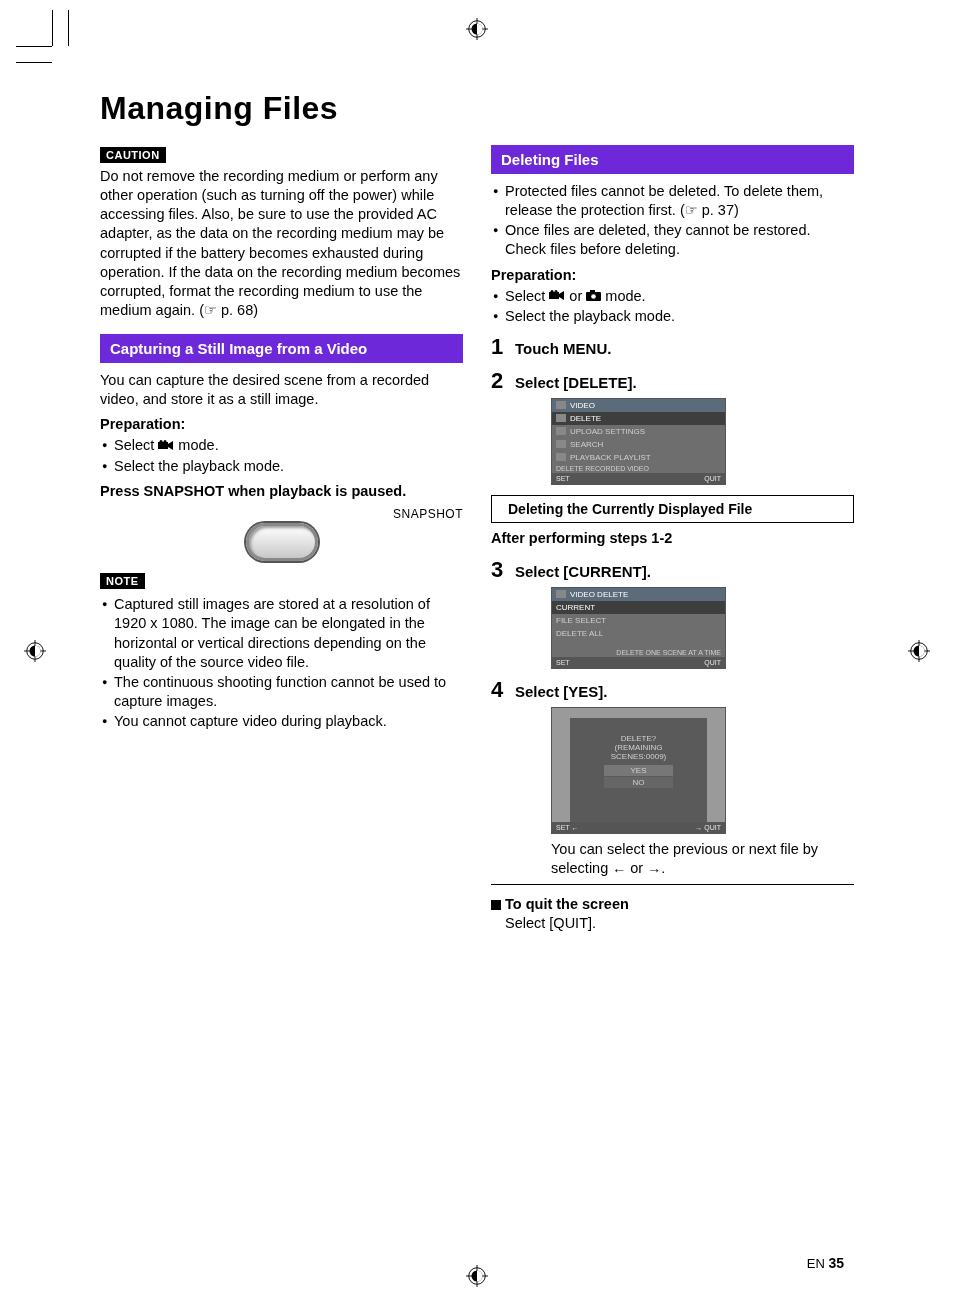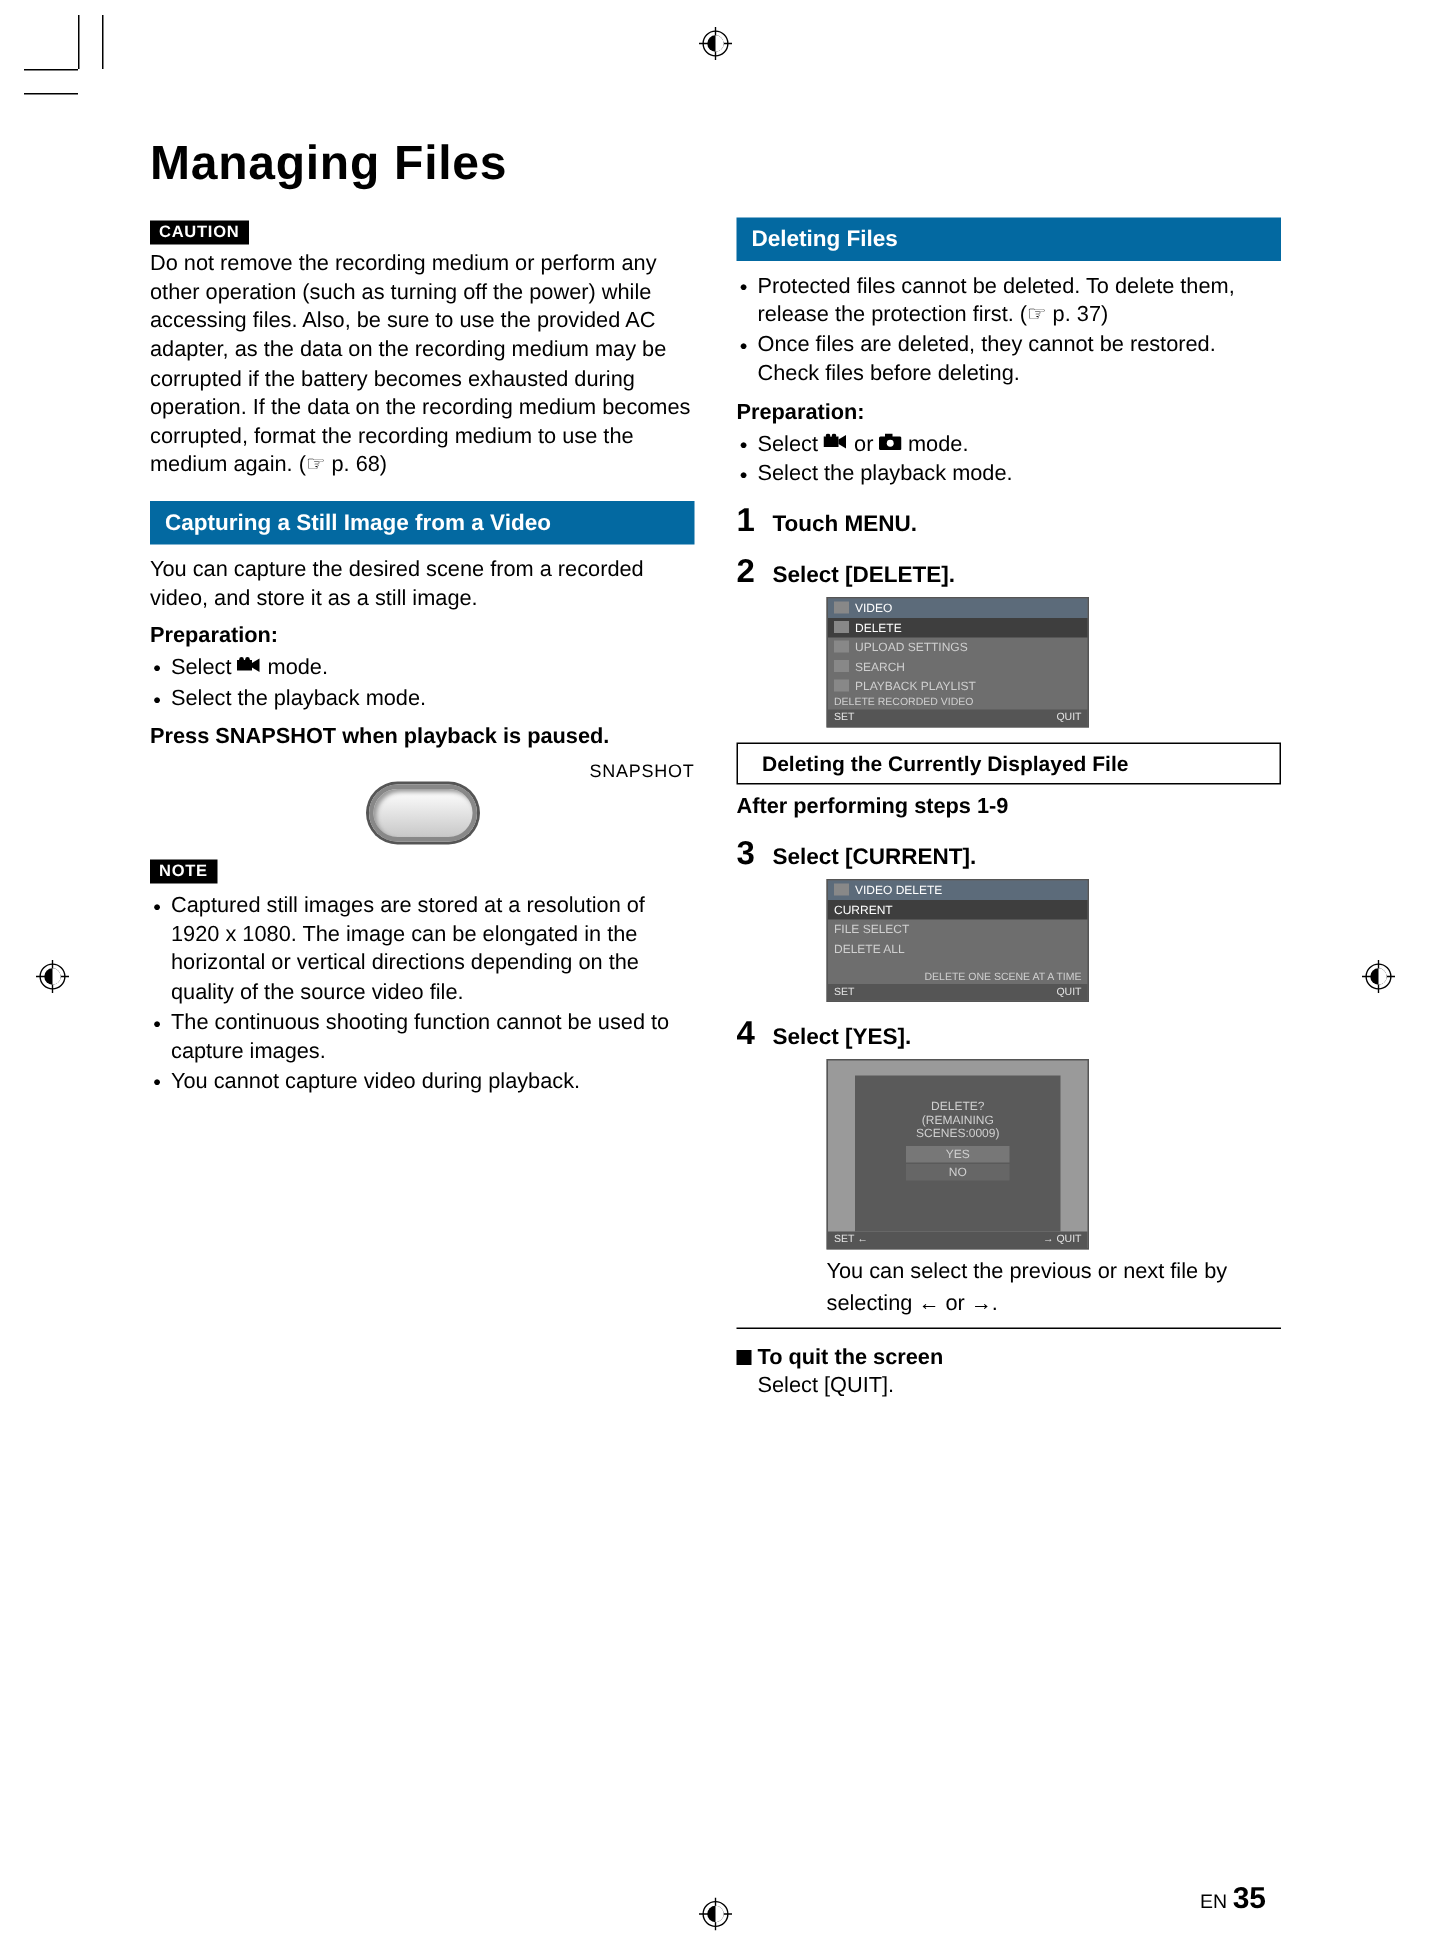--- a/index.html
+++ b/index.html
@@ -20,21 +20,21 @@
   .col { width: 363px; }
   .tag {
     display: inline-block;
     background:#000; color:#fff;
     font-size:11px; font-weight:bold;
     padding:2px 6px; margin:2px 0 4px 0;
     letter-spacing:.5px;
   }
   p, li { font-size: 14.5px; line-height: 1.32; }
   .section-bar {
-    background:#0369a1; color:#fff;
+    background:#6d28d9; color:#fff;
     font-size:15px; font-weight:bold;
     padding:6px 10px; margin:14px 0 8px 0;
   }
   .sub-bar {
     border:1px solid #000;
     font-size:14px; font-weight:bold;
     padding:5px 16px; margin:10px 0 6px 0;
   }
   .bold { font-weight:bold; }
   ul.bullets { list-style:none; padding-left:0; margin:2px 0; }
@@ -59,21 +59,21 @@
   .snapshot-label { font-size:12px; letter-spacing:.5px; }
   .snapshot-btn {
     width:72px; height:38px; border-radius:20px;
     background:linear-gradient(#fff,#c8c8c8);
     border:3px solid #888; margin:2px auto 0;
     box-shadow:0 0 0 2px #555, 2px 2px 3px #999 inset;
   }
   .sq { display:inline-block; width:10px; height:10px; background:#000; margin:0 4px -1px 0; }
   .note-follow { font-size:14.5px; line-height:1.32; margin:6px 0 2px 60px; width:290px; }
   .footer { position:absolute; right:110px; top:1255px; font-size:13px; }
-  .footer .pn { font-size:20px; font-weight:bold; }
+  .footer .pn { font-size:14px; font-weight:bold; }
   
   .reg { position:absolute; width:22px; height:22px; }
   .reg svg { width:22px; height:22px; }
   .reg.tc { left:466px; top:18px; }
   .reg.bc { left:466px; top:1265px; }
   .reg.l { left:24px; top:640px; }
   .reg.r { left:908px; top:640px; }
   
   .crop { position:absolute; background:#000; }
   .crop.v { width:1px; height:36px; }
@@ -209,21 +209,21 @@
             <span>PLAYBACK PLAYLIST</span>
           </div>
         <div class="row" style="font-size:7px;padding:1px 4px;">DELETE RECORDED VIDEO</div>
         <div class="foot">
             <span>SET</span>
             <span>QUIT</span>
           </div>
       </div>
 
       <div class="sub-bar">Deleting the Currently Displayed File</div>
-      <p class="bold">After performing steps 1-9</p>
+      <p class="bold">After performing steps 1-2</p>
 
       <div class="step">
           <div class="step-num">3</div>
           <div class="step-txt">Select [CURRENT].</div>
         </div>
 
       <div class="screenimg">
         <div class="row hdr">
             <span class="iconbox"></span>
             <span>VIDEO DELETE</span>

